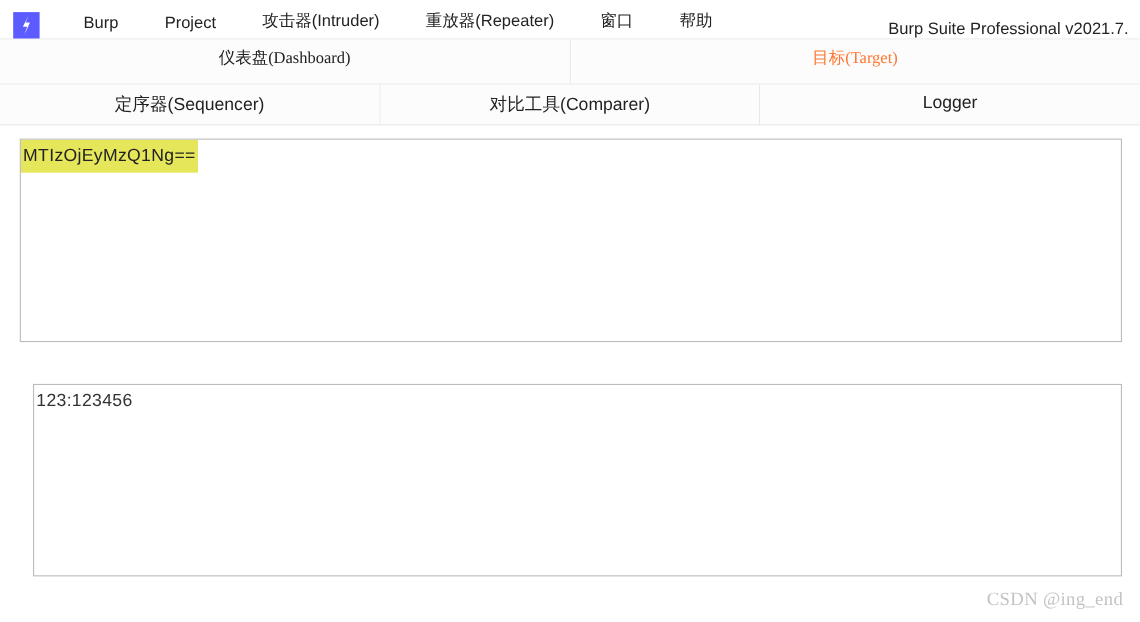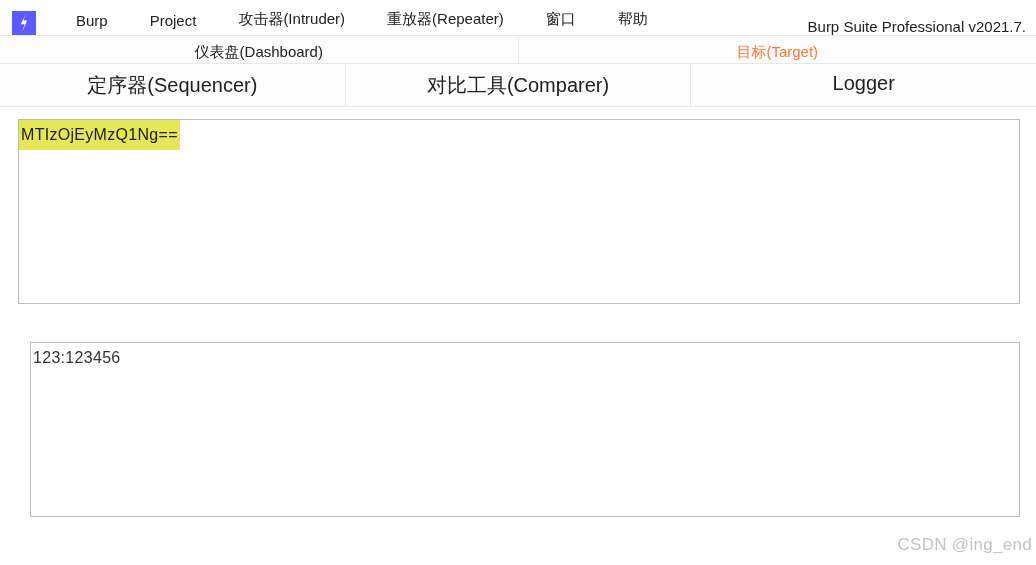--- a/index.html
+++ b/index.html
@@ -51,40 +51,41 @@
       padding-right: 2px;
       white-space: nowrap;
     }
     .tabs-row {
       display: flex;
       width: 100%;
     }
     .tabs-row-1 .tab {
       flex: 1;
       text-align: center;
-      padding: 7px 0 1px 0;
+      padding: 7px 0 14px 0;
       border-right: 1px solid #e8e8e8;
       border-bottom: 1px solid #e8e8e8;
       background: #fcfcfc;
       font-size: 15px;
       color: #222;
       cursor: pointer;
+      font-family: Liberation Serif, serif;
     }
     .tabs-row-1 .tab:last-child {
       border-right: none;
       color: #ff7733;
     }
     .tabs-row-2 .tab {
       flex: 1;
       text-align: center;
       padding: 8px 0 7px 0;
       border-right: 1px solid #e8e8e8;
       border-bottom: 1px solid #e8e8e8;
       background: #fcfcfc;
-      font-size: 20px;
+      font-size: 16px;
       color: #222;
       cursor: pointer;
     }
     .tabs-row-2 .tab.active {
       background: #fff;
       border-bottom: 2px solid #ff7733;
       margin-bottom: -1px;
     }
     .tabs-row-2 .tab:last-child {
       border-right: none;
@@ -115,24 +116,24 @@
       line-height: 1.3;
       letter-spacing: 0.3px;
     }
     .highlighted {
       background: #e6e65a;
       color: #222;
     }
     .watermark {
       position: absolute;
       bottom: 10px;
-      right: 4px;
+      right: 15px;
       color: rgba(120,120,120,0.45);
       font-size: 17px;
-      font-family: Liberation Sans, sans-serif;
+      font-family: Liberation Serif, serif;
       letter-spacing: 0.3px;
     }
   </style>
 </head>
 <body>
 
 <div class="menubar">
   <div class="app-icon">
     <svg viewBox="0 0 10 14" fill="none">
       <path d="M5 0 L3 5 L6 5 L2 14 L4 8 L1 8 Z" fill="#fff" transform="translate(1.5,0)"></path>

